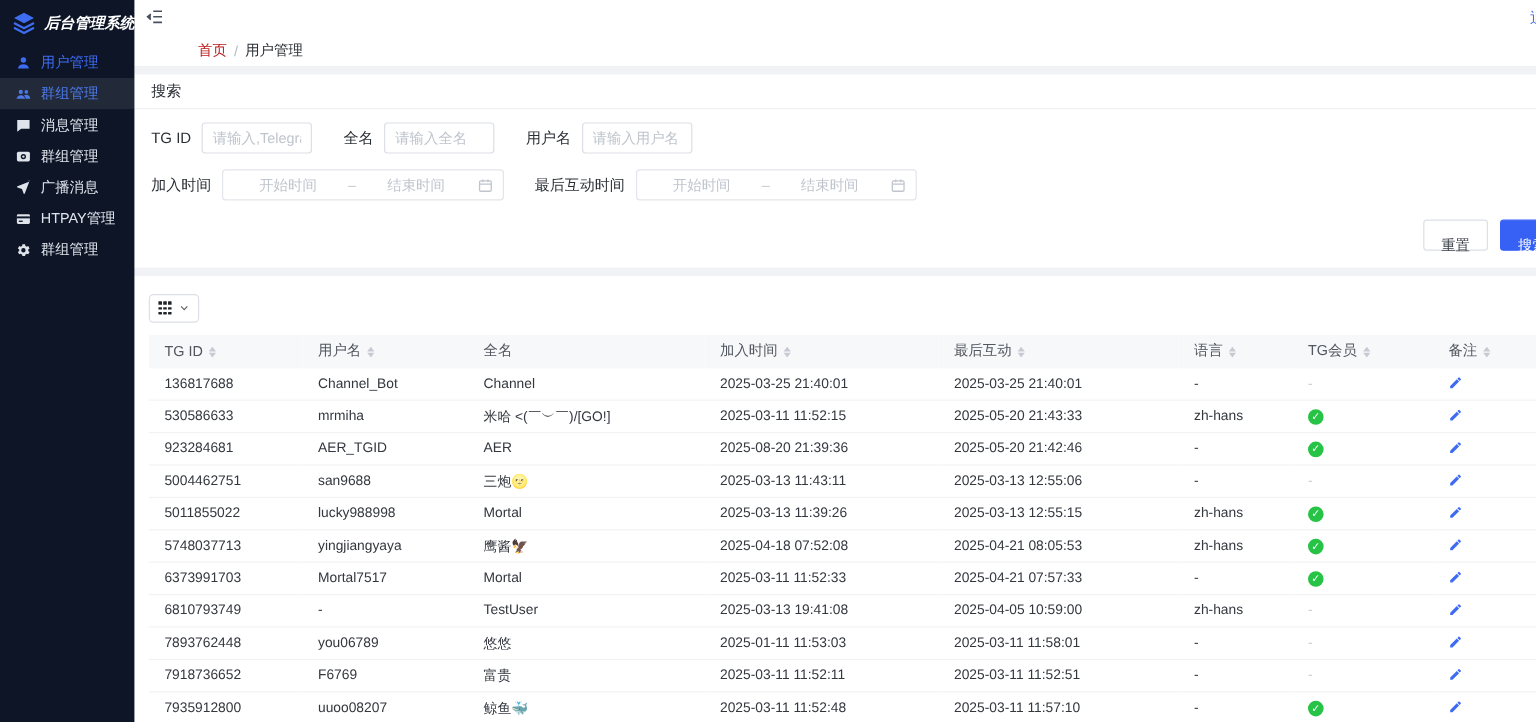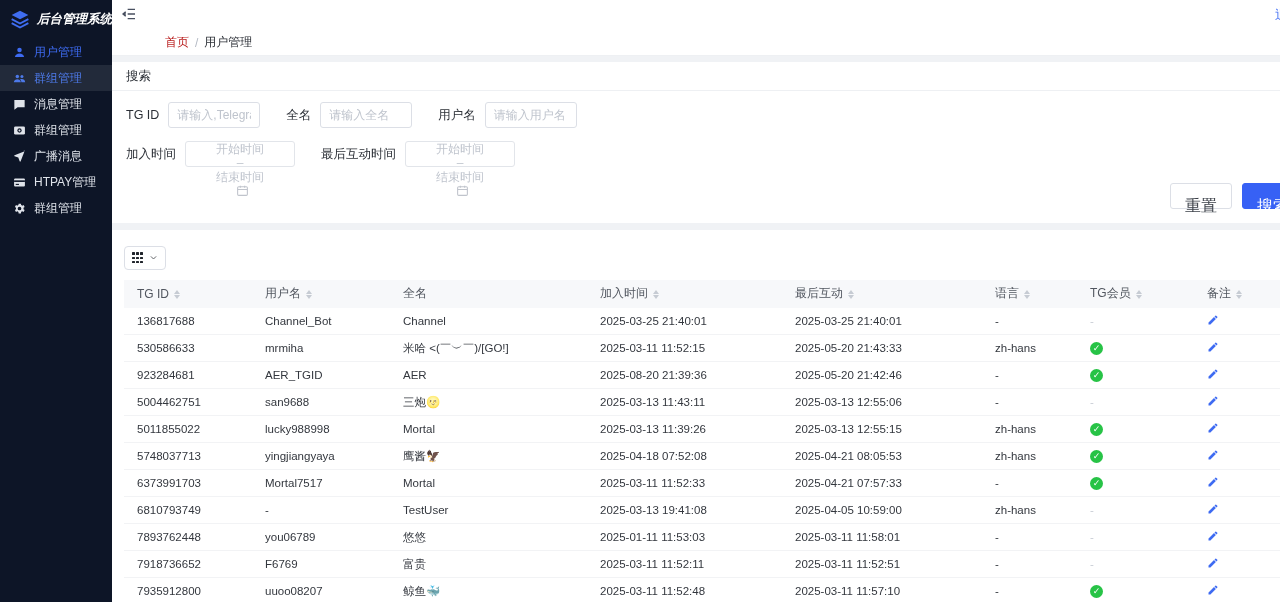--- a/index.html
+++ b/index.html
@@ -36,28 +36,28 @@
   .card-title { height:29px; line-height:29px; padding:0 14px; font-size:12.5px;
     color:#2b2f36; border-bottom:1px solid #eef0f3; }
   .form-row { display:flex; align-items:center; padding:11px 14px 2px 14px; }
   .field { display:flex; align-items:center; margin-right:26px; }
   .field-label { font-size:12.5px; color:#2b2f36; margin-right:9px; white-space:nowrap; }
   .text-input { width:92px; height:26px; border:1px solid #dcdfe6; border-radius:3px;
     padding:0 8px; font-size:12px; color:#303133; outline:none;
     font-family:"Liberation Sans","DejaVu Sans",sans-serif; }
   .text-input::placeholder { color:#bfc4cd; }
   .range-box { display:flex; align-items:center; height:26px; border:1px solid #e2e5ea;
-    border-radius:3px; padding:0 8px; background:#fff;flex-direction:column; }
+    border-radius:3px; padding:0 8px; background:#fff; }
   .range-input { width:92px; height:22px; border:none; outline:none; text-align:center;
     font-size:12px; color:#303133; font-family:"Liberation Sans","DejaVu Sans",sans-serif; }
   .range-input::placeholder { color:#bfc4cd; }
   .range-sep { color:#c3c8d0; font-size:12px; padding:0 4px; }
   .cal-icon { width:13px; height:13px; margin-left:5px; flex:none; }
   .btn-row { display:flex; justify-content:flex-end; gap:10px; padding:14px 8px 14px 0; }
-  .btn { height:26px; padding:12px 14px; font-size:16px; border-radius:3px;
+  .btn { height:26px; padding:12px 14px; font-size:12px; border-radius:3px;
     cursor:pointer; border:1px solid #dcdfe6; background:#fff; color:#3a3f47;
     font-family:"Liberation Sans","DejaVu Sans",sans-serif; }
   .btn-primary { background:#3761f5; border-color:#3761f5; color:#fff; }
 
   
   .table-card { margin-top:7px; background:#fff; padding:11px 12px 0 12px; min-height:402px; }
   .col-setting-btn { display:inline-flex; align-items:center; gap:6px; height:24px;
     padding:0 7px; border:1px solid #dcdfe6; border-radius:4px; cursor:pointer; background:#fff; }
   .dots-grid { display:grid; grid-template-columns:repeat(3,2.6px); grid-gap:1.6px; }
   .dots-grid i { width:2.6px; height:2.6px; background:#20242b; border-radius:.5px; }

